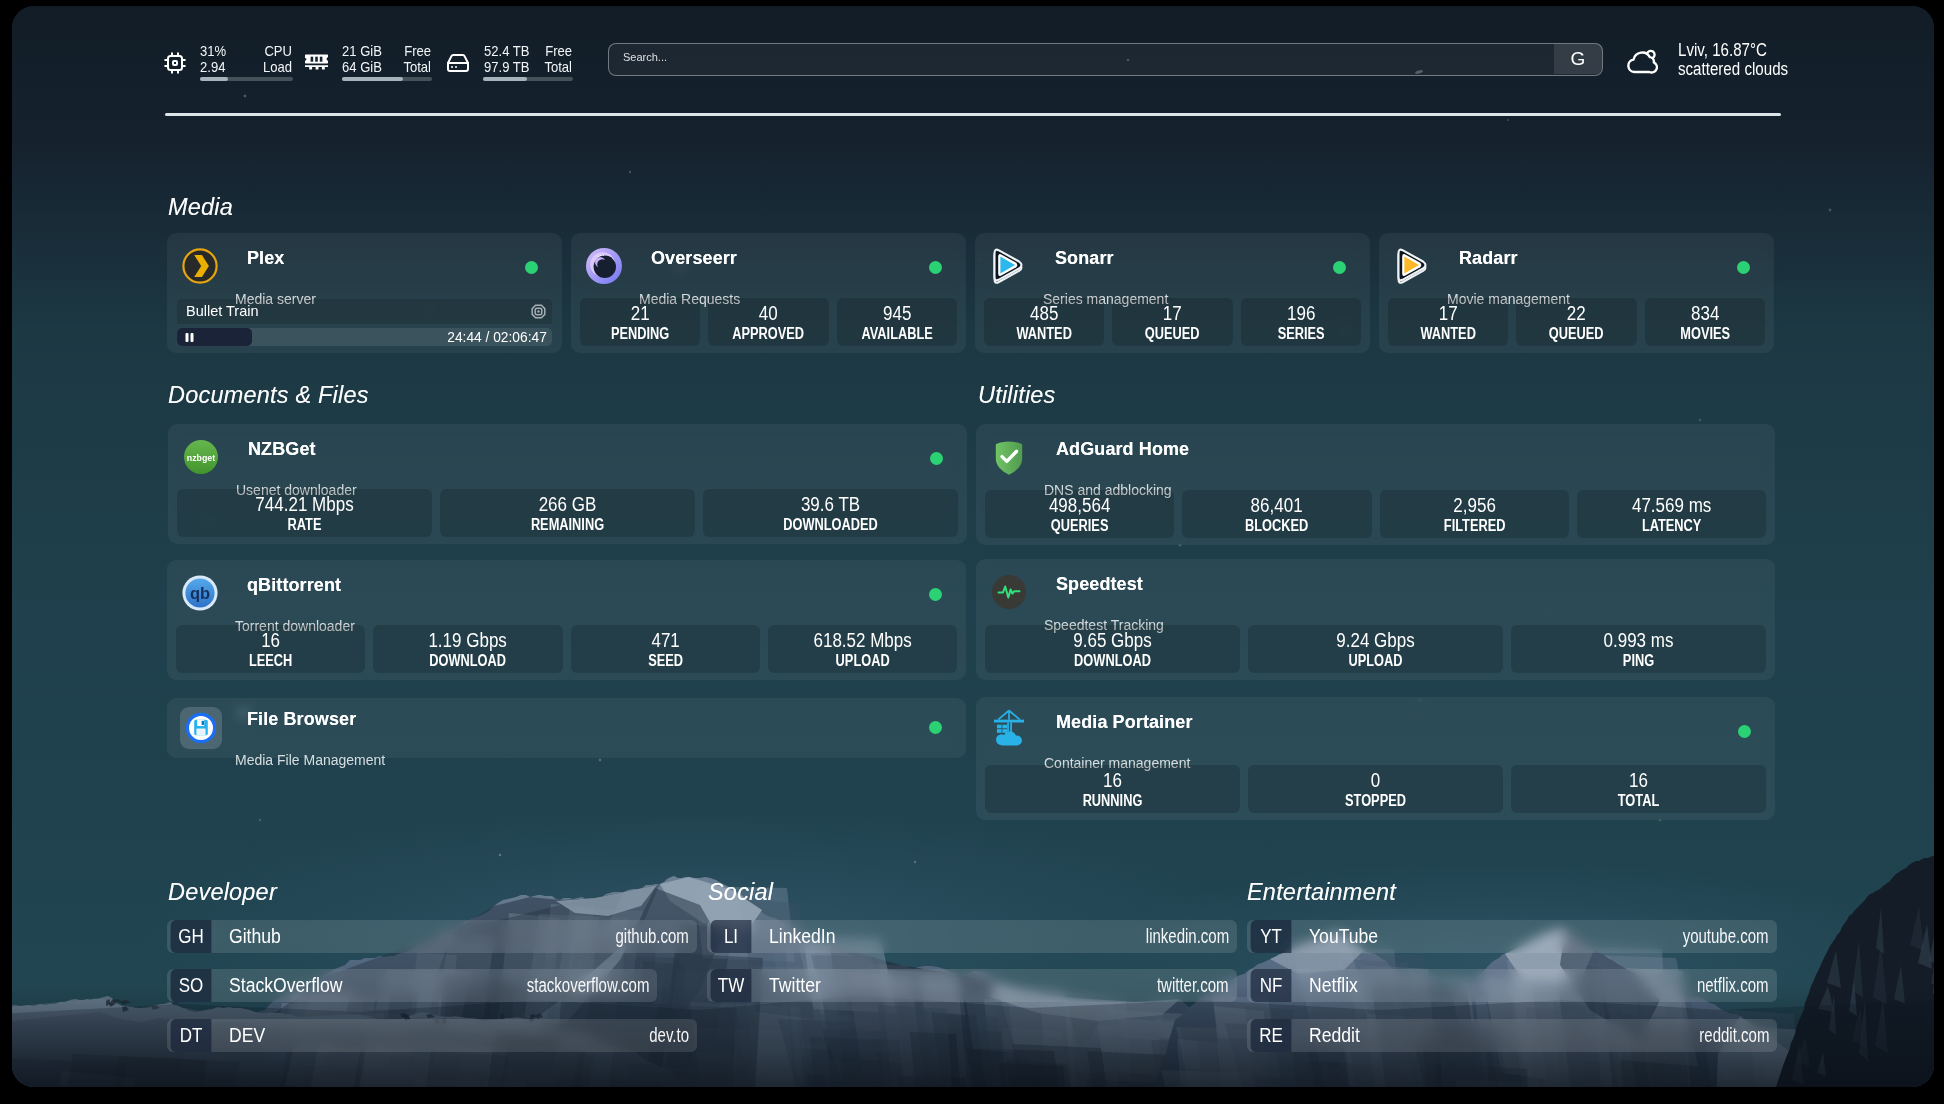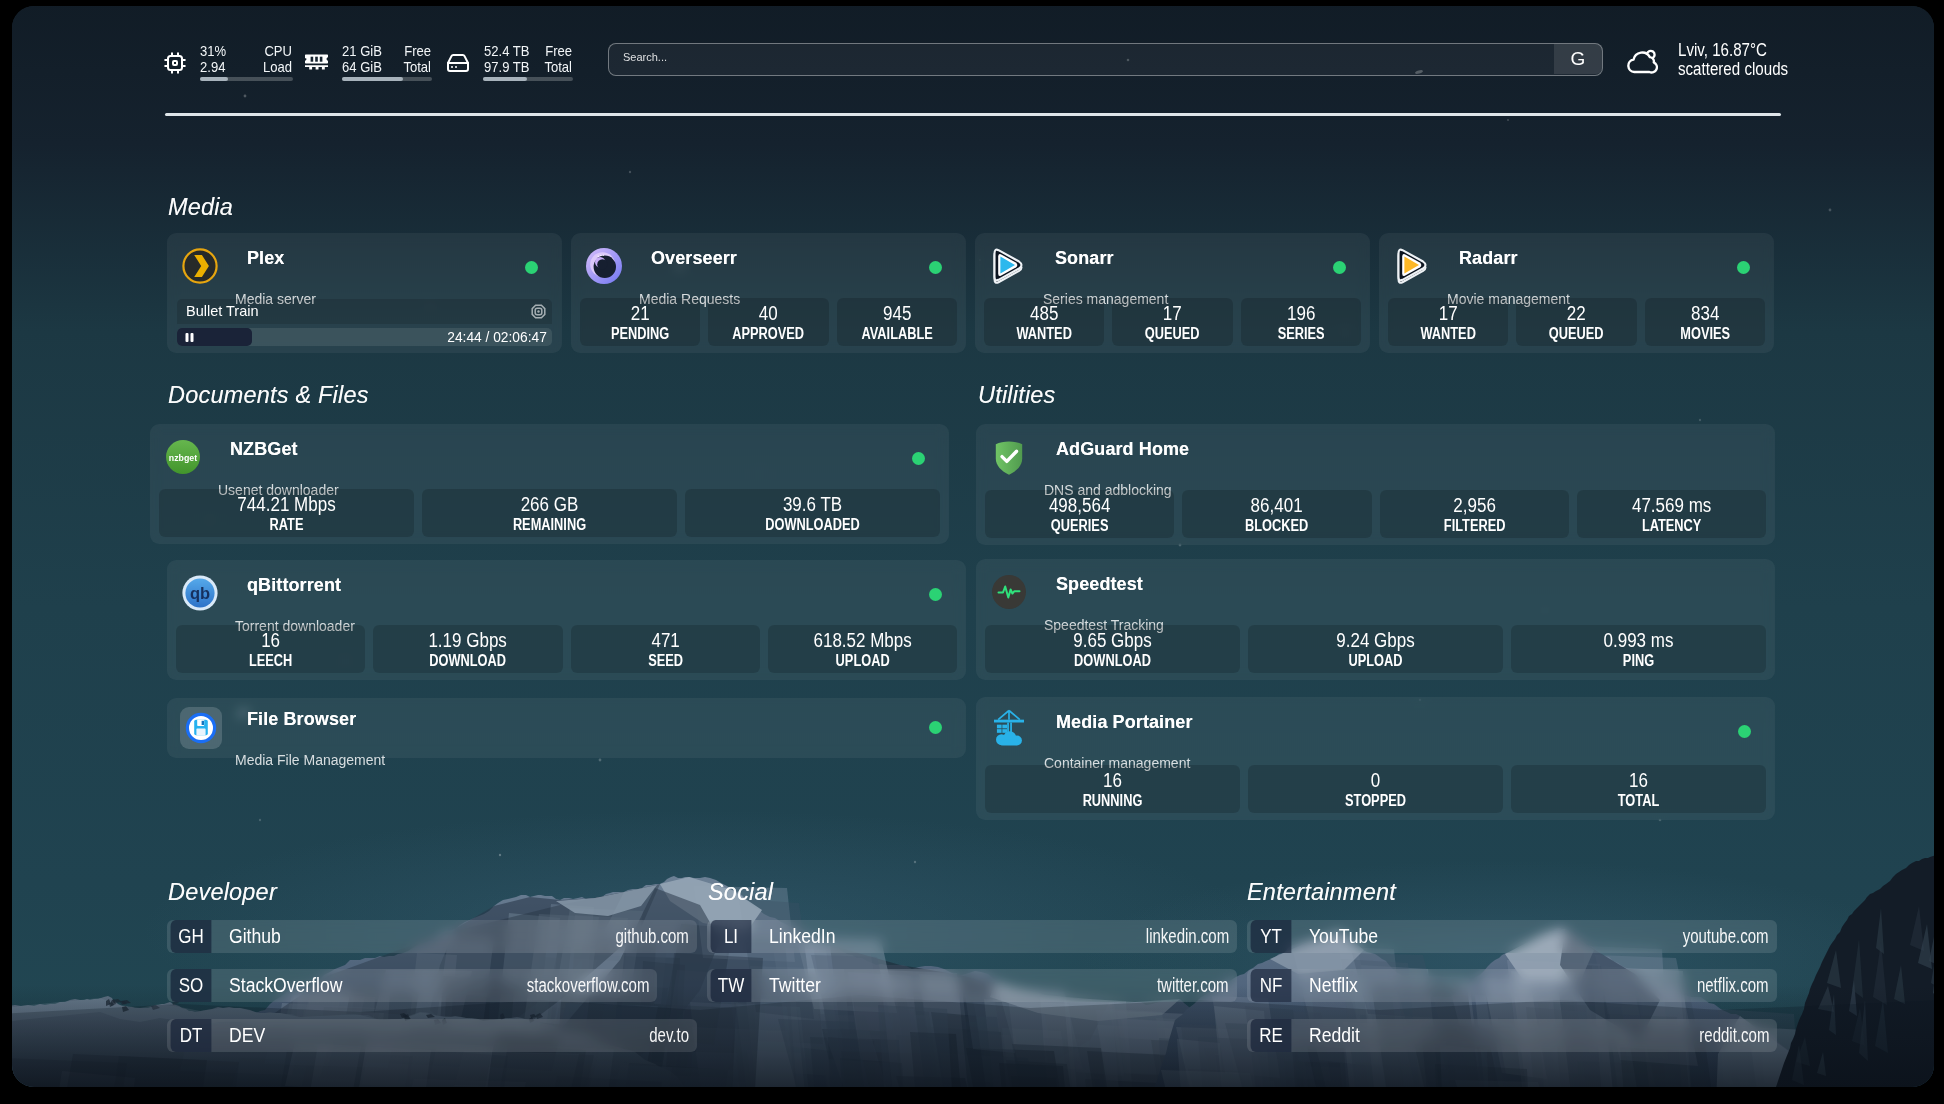--- a/index.html
+++ b/index.html
@@ -666,21 +666,21 @@
             <div class="v">22</div>
             <div class="l">QUEUED</div>
           </div>
           <div class="box">
             <div class="v">834</div>
             <div class="l">MOVIES</div>
           </div>
         </div>
     </div>
 
-    <div class="card" id="nzbget" style="left:150px;top:424px;width:799px;height:120px">
+    <div class="card" id="nzbget" style="left:168px;top:424px;width:799px;height:120px">
       <svg class="icon" viewBox="0 0 36 36">
         <defs>
             <linearGradient id="nzg" x1="0" y1="0" x2="0" y2="1">
               <stop offset="0" stop-color="#66b64e"></stop>
               <stop offset="1" stop-color="#42952c"></stop>
             </linearGradient>
           </defs>
         <circle cx="18" cy="18" r="17" fill="url(#nzg)"></circle>
         <text x="18" y="21.5" text-anchor="middle" fill="#fff" font-size="8.8" font-weight="700" font-family="Liberation Sans, sans-serif">nzbget</text>
       </svg>

